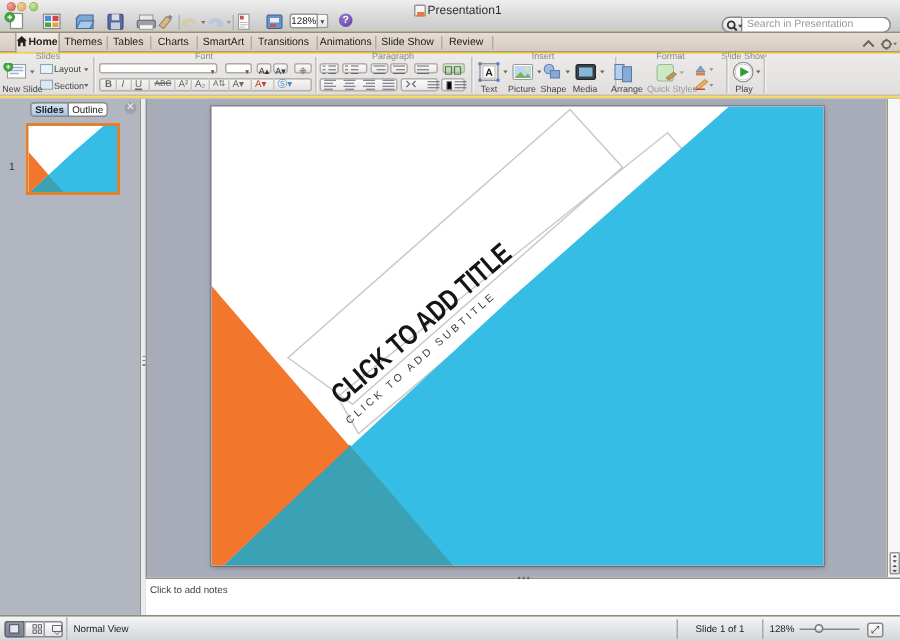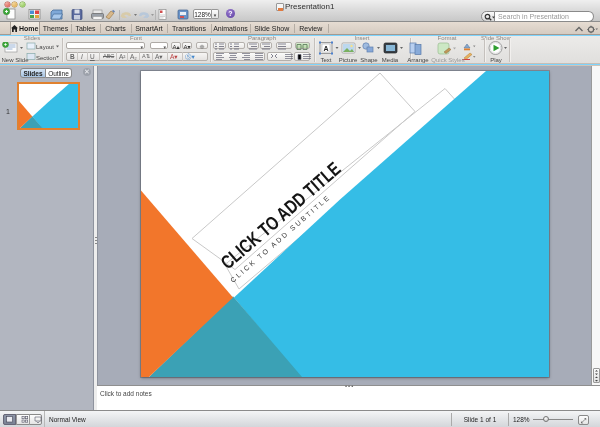--- a/index.html
+++ b/index.html
@@ -1,18 +1,18 @@
 <!DOCTYPE html>
 <html><head>
 <meta charset="utf-8">
 <style>
   * { margin:0; padding:0; box-sizing:border-box; }
   html,body { width:600px; height:427px; overflow:hidden; font-family:"Liberation Sans", sans-serif; -webkit-font-smoothing:antialiased; }
   .abs { position:absolute; }
-  #win { position:relative; width:600px; height:427px; background:#7dd3fc; }
+  #win { position:relative; width:600px; height:427px; background:#fde047; }
   
   #titlebar { position:absolute; left:0; top:0; width:600px; height:22px;
     background:linear-gradient(#efefef, #dcdcdc 45%, #c8c8c8); border-bottom:1px solid #8e8e8e; }
   .tl { position:absolute; top:2px; width:5px; height:5px; border-radius:50%; }
   .ticon { position:absolute; top:9px; }
   
   #tabbar { position:absolute; left:0; top:22px; width:600px; height:13px;
     background:linear-gradient(#e6dcd2,#d5cbc1); border-bottom:1px solid #a39a92; }
   .tab { position:absolute; top:0; height:13px; font-size:7px; color:#1d1d1d; text-align:center; line-height:13px; white-space:nowrap; }
   .tabsep { position:absolute; top:2px; height:9px; width:1px; background:#b5ada4; }

